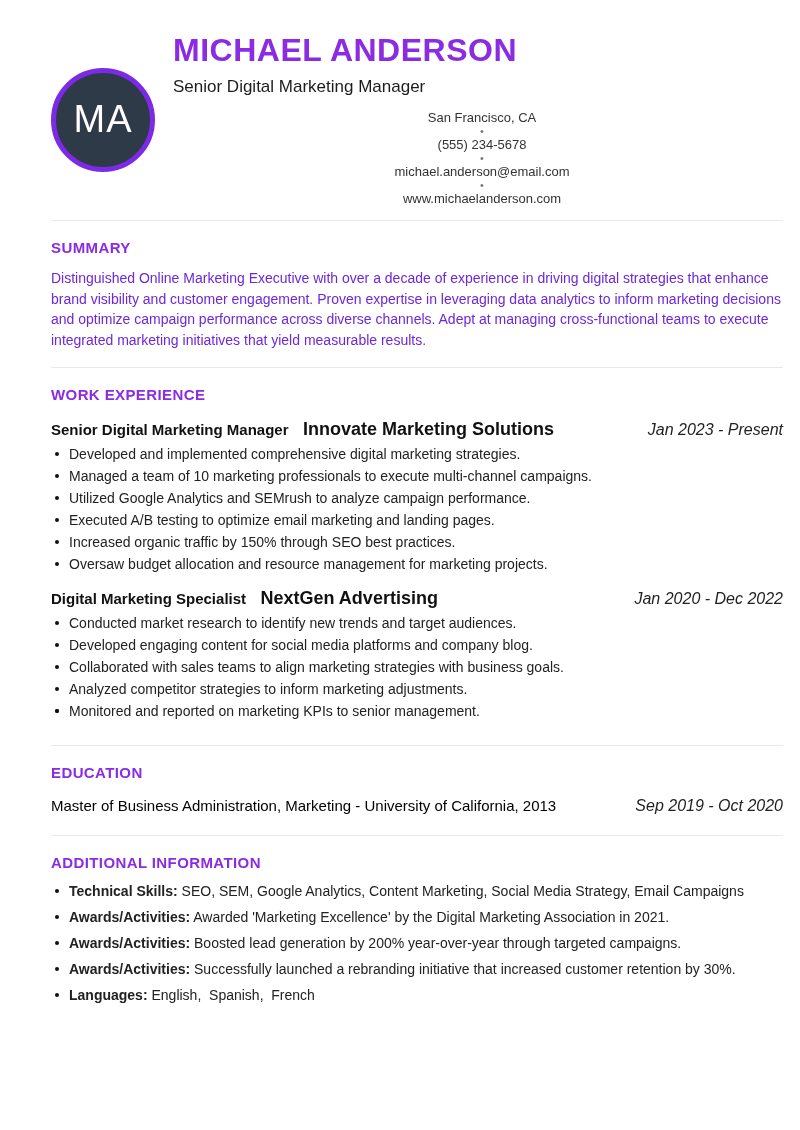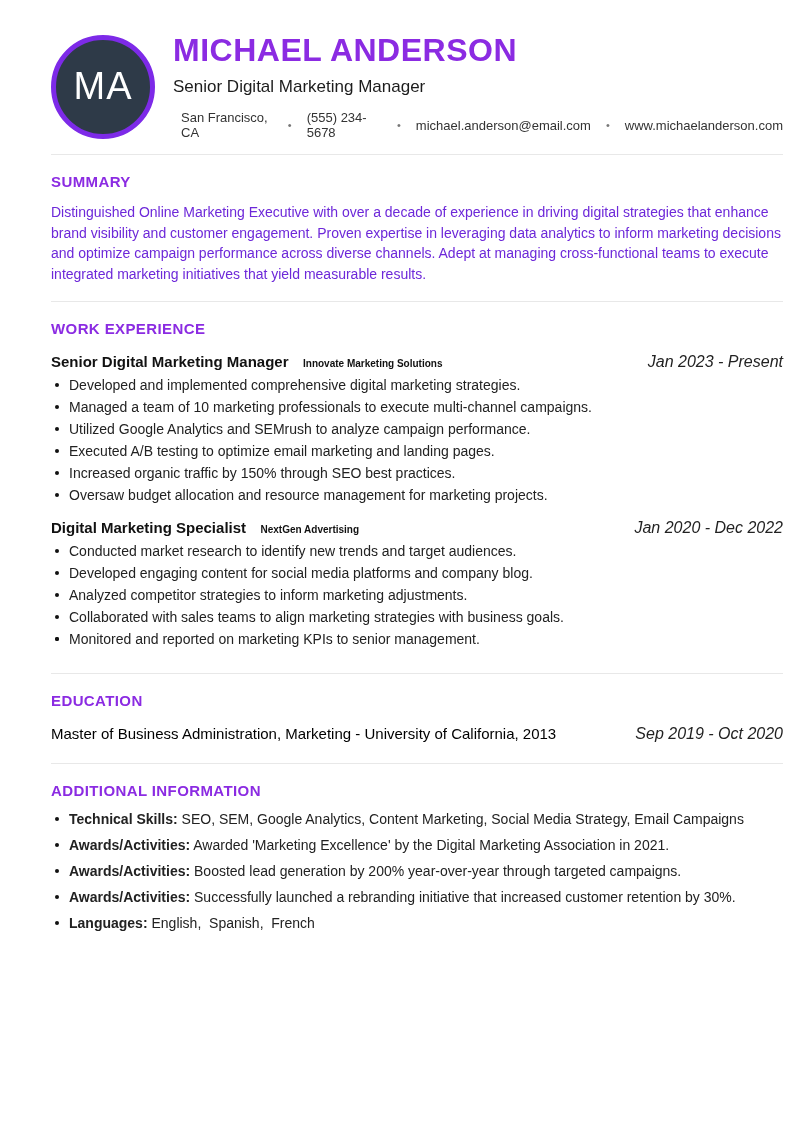--- a/index.html
+++ b/index.html
@@ -20,36 +20,36 @@
     display: flex; align-items: center; justify-content: center;
     flex: 0 0 auto;
   }
   .avatar-initials { color: #ffffff; font-size: 38px; letter-spacing: 1px; }
   .header-text { flex: 1; }
   .name {
     color: #8b2be2; font-size: 32px; font-weight: bold;
     letter-spacing: 0.5px; line-height: 1.1; margin-bottom: 9px;
   }
   .job-title { font-size: 17px; color: #1c1c1c; margin-bottom: 13px; }
-  .contact-row { display: flex; align-items: center; font-size: 13px; color: #333; margin-left: 8px; }
+  .contact-row { display: flex; align-items: center; font-size: 13px; color: #333; margin-left: 8px; flex-direction: column; }
   .contact-sep { color: #777; font-size: 11px; margin: 0 15px; }
 
   .divider { border: none; border-top: 1px solid #e8e8e8; margin: 0; }
 
   
   .section-heading {
     color: #8b2be2; font-size: 15px; font-weight: bold;
     letter-spacing: 0.4px; margin-top: 18px; margin-bottom: 12px;
   }
   .summary-text { font-size: 14px; line-height: 20.5px; color: #6d28d9; margin-bottom: 17px; }
 
   .job-block { margin-bottom: 14px; }
   .job-header { display: flex; align-items: baseline; justify-content: space-between; margin-top: 16px; margin-bottom: 6px; }
   .job-name { font-size: 15px; font-weight: bold; color: #111; }
-  .company-name { font-size: 10px; font-weight: bold; color: #111; margin-left: 10px; }
+  .company-name { font-size: 18px; font-weight: bold; color: #111; margin-left: 10px; }
   .date-range { font-size: 16px; font-style: italic; color: #222; white-space: nowrap; }
 
   ul.bullets { list-style: none; }
   ul.bullets li {
     position: relative; padding-left: 18px;
     font-size: 14px; line-height: 16px; margin-bottom: 6px; padding-top: 0;
   }
   ul.bullets li { margin-top: 6px; }
   .dot {
     position: absolute; left: 4px; top: 6px;
@@ -128,22 +128,22 @@
       <div class="job-header">
         <div>
           <span class="job-name">Digital Marketing Specialist</span>
           <span class="company-name">NextGen Advertising</span>
         </div>
         <span class="date-range">Jan 2020 - Dec 2022</span>
       </div>
       <ul class="bullets">
         <li><span class="dot"></span><span class="li-text">Conducted market research to identify new trends and target audiences.</span></li>
         <li><span class="dot"></span><span class="li-text">Developed engaging content for social media platforms and company blog.</span></li>
+        <li><span class="dot"></span><span class="li-text">Collaborated with sales teams to align marketing strategies with business goals.</span></li>
         <li><span class="dot"></span><span class="li-text">Analyzed competitor strategies to inform marketing adjustments.</span></li>
-        <li><span class="dot"></span><span class="li-text">Collaborated with sales teams to align marketing strategies with business goals.</span></li>
         <li><span class="dot"></span></li>
         <li><span class="dot"></span><span class="li-text">Monitored and reported on marketing KPIs to senior management.</span></li>
       </ul>
     </div>
   </div>
 
   <div class="work-gap"></div>
   <hr class="divider">
 
   <div>

